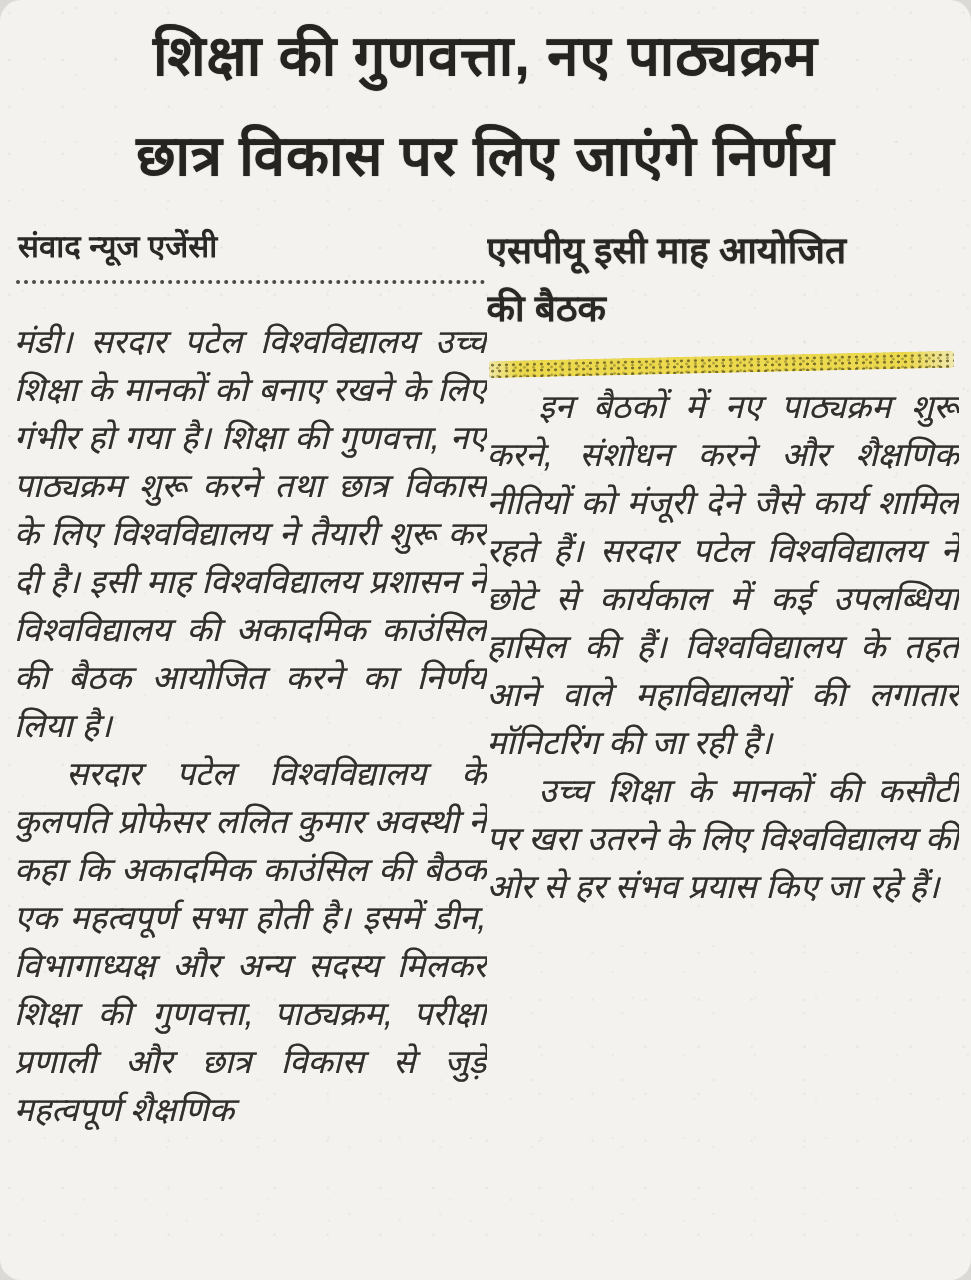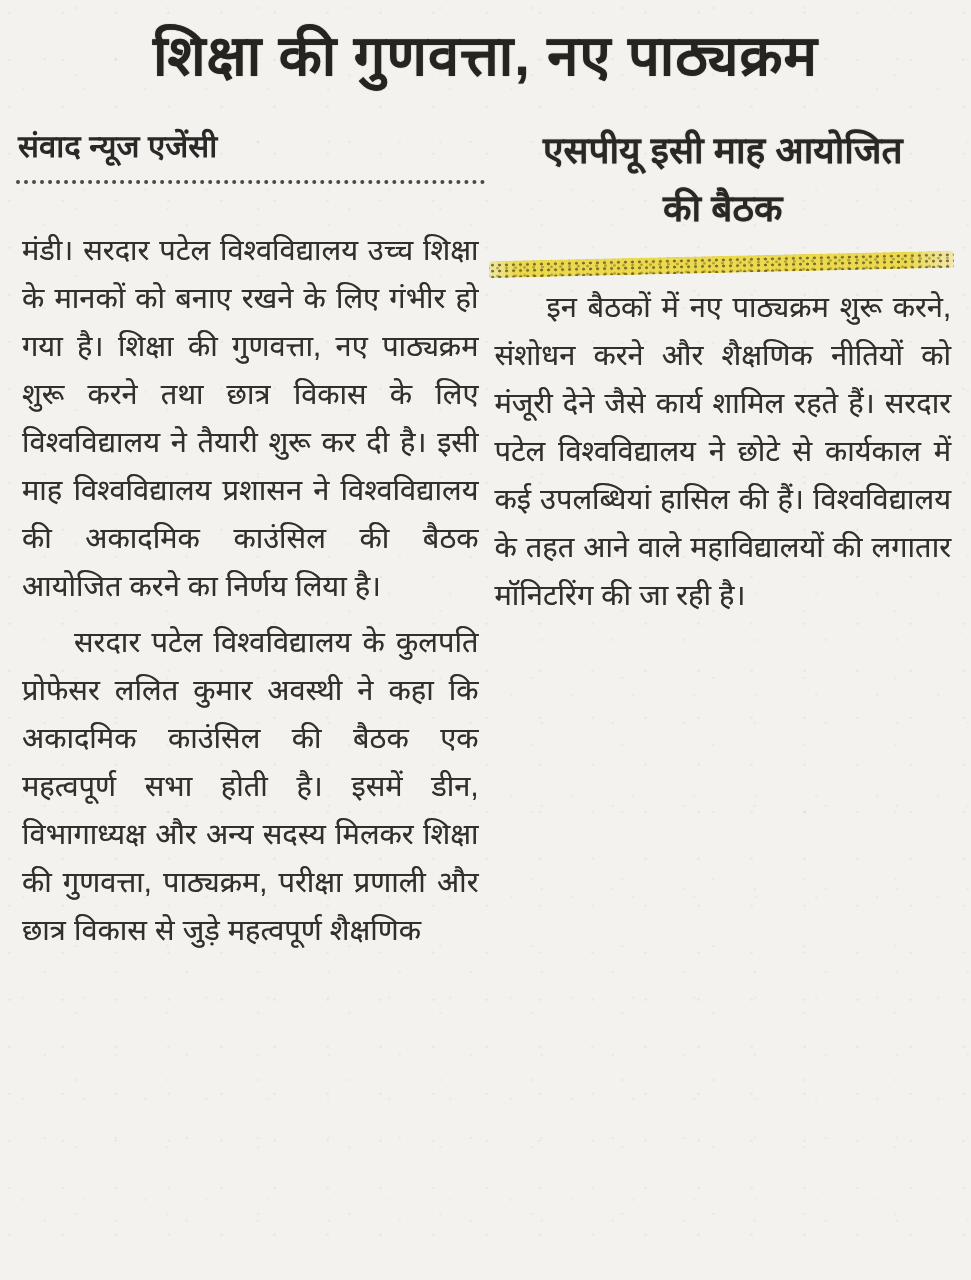--- a/index.html
+++ b/index.html
@@ -15,20 +15,21 @@
     background:#f4f2ee;
     color:#2f2d2a;
     overflow:hidden;
     
     background-image:
       radial-gradient(circle at 18% 27%, rgba(40,40,40,0.05) 1px, transparent 1.6px),
       radial-gradient(circle at 63% 71%, rgba(40,40,40,0.045) 1px, transparent 1.6px),
       radial-gradient(circle at 84% 12%, rgba(40,40,40,0.04) 1px, transparent 1.6px),
       radial-gradient(circle at 38% 88%, rgba(40,40,40,0.04) 1px, transparent 1.6px);
     background-size:53px 47px, 71px 83px, 91px 67px, 61px 101px;
+    border-radius:21px;
   }
   .headline{
     padding:6px 14px 0 14px;
     text-align:center;
     font-weight:bold;
     color:#262421;
     font-size:56px;
     line-height:100px;
     letter-spacing:1px;
     text-shadow:0 0 1px rgba(30,30,30,.6);
@@ -49,31 +50,31 @@
     font-weight:bold;
     color:#2b2927;
     padding:4px 0 14px 4px;
   }
   .dotted-rule{
     border:none;
     border-bottom:4px dotted #4a4846;
     margin:0 2px 26px 2px;
   }
   .body-text p{
-    margin:8px;
-    font-size:29px;
+    margin:0;
+    font-size:33px;
     line-height:48px;
     text-align:justify;
     color:#33302c;
     text-shadow:0 0 .5px rgba(40,40,40,.5);
+    font-style:italic;
   }
   .body-text p.indent{ text-indent:52px; }
   .left .body-text{ padding-top:8px; }
   .subhead{
-    text-align:center;
     font-weight:bold;
     font-size:37px;
     line-height:58px;
     color:#2a2825;
     padding-top:2px;
     text-shadow:0 0 1px rgba(30,30,30,.5);
   }
   .highlight-mark{
     height:17px;
     margin:18px 6px 10px 2px;
@@ -88,20 +89,21 @@
     background-position:0 1px, 4px 3px, 0 0;
   }
 </style>
 </head>
 <body>
 
 <div class="page">
 
   <div class="headline">
     <div>शिक्षा की गुणवत्ता, नए पाठ्यक्रम</div>
+    <div>छात्र विकास पर लिए जाएंगे निर्णय</div>
   </div>
 
   <div class="columns">
 
     <div class="col left">
       <div class="byline">संवाद न्यूज एजेंसी</div>
       <hr class="dotted-rule">
       <div class="body-text">
         <p>मंडी। सरदार पटेल विश्वविद्यालय उच्च शिक्षा के मानकों को बनाए रखने के लिए गंभीर हो गया है। शिक्षा की गुणवत्ता, नए पाठ्यक्रम शुरू करने तथा छात्र विकास के लिए विश्वविद्यालय ने तैयारी शुरू कर दी है। इसी माह विश्वविद्यालय प्रशासन ने विश्वविद्यालय की अकादमिक काउंसिल की बैठक आयोजित करने का निर्णय लिया है।</p>
         <p class="indent">सरदार पटेल विश्वविद्यालय के कुलपति प्रोफेसर ललित कुमार अवस्थी ने कहा कि अकादमिक काउंसिल की बैठक एक महत्वपूर्ण सभा होती है। इसमें डीन, विभागाध्यक्ष और अन्य सदस्य मिलकर शिक्षा की गुणवत्ता, पाठ्यक्रम, परीक्षा प्रणाली और छात्र विकास से जुड़े महत्वपूर्ण शैक्षणिक</p>
@@ -109,17 +111,18 @@
     </div>
 
     <div class="col right">
       <div class="subhead">
         <div>एसपीयू इसी माह आयोजित</div>
         <div>की बैठक</div>
       </div>
       <div class="highlight-mark"></div>
       <div class="body-text">
         <p class="indent">इन बैठकों में नए पाठ्यक्रम शुरू करने, संशोधन करने और शैक्षणिक नीतियों को मंजूरी देने जैसे कार्य शामिल रहते हैं। सरदार पटेल विश्वविद्यालय ने छोटे से कार्यकाल में कई उपलब्धियां हासिल की हैं। विश्वविद्यालय के तहत आने वाले महाविद्यालयों की लगातार मॉनिटरिंग की जा रही है।</p>
+        <p class="indent">उच्च शिक्षा के मानकों की कसौटी पर खरा उतरने के लिए विश्वविद्यालय की ओर से हर संभव प्रयास किए जा रहे हैं।</p>
       </div>
     </div>
 
   </div>
 </div>
 
 </body></html>

